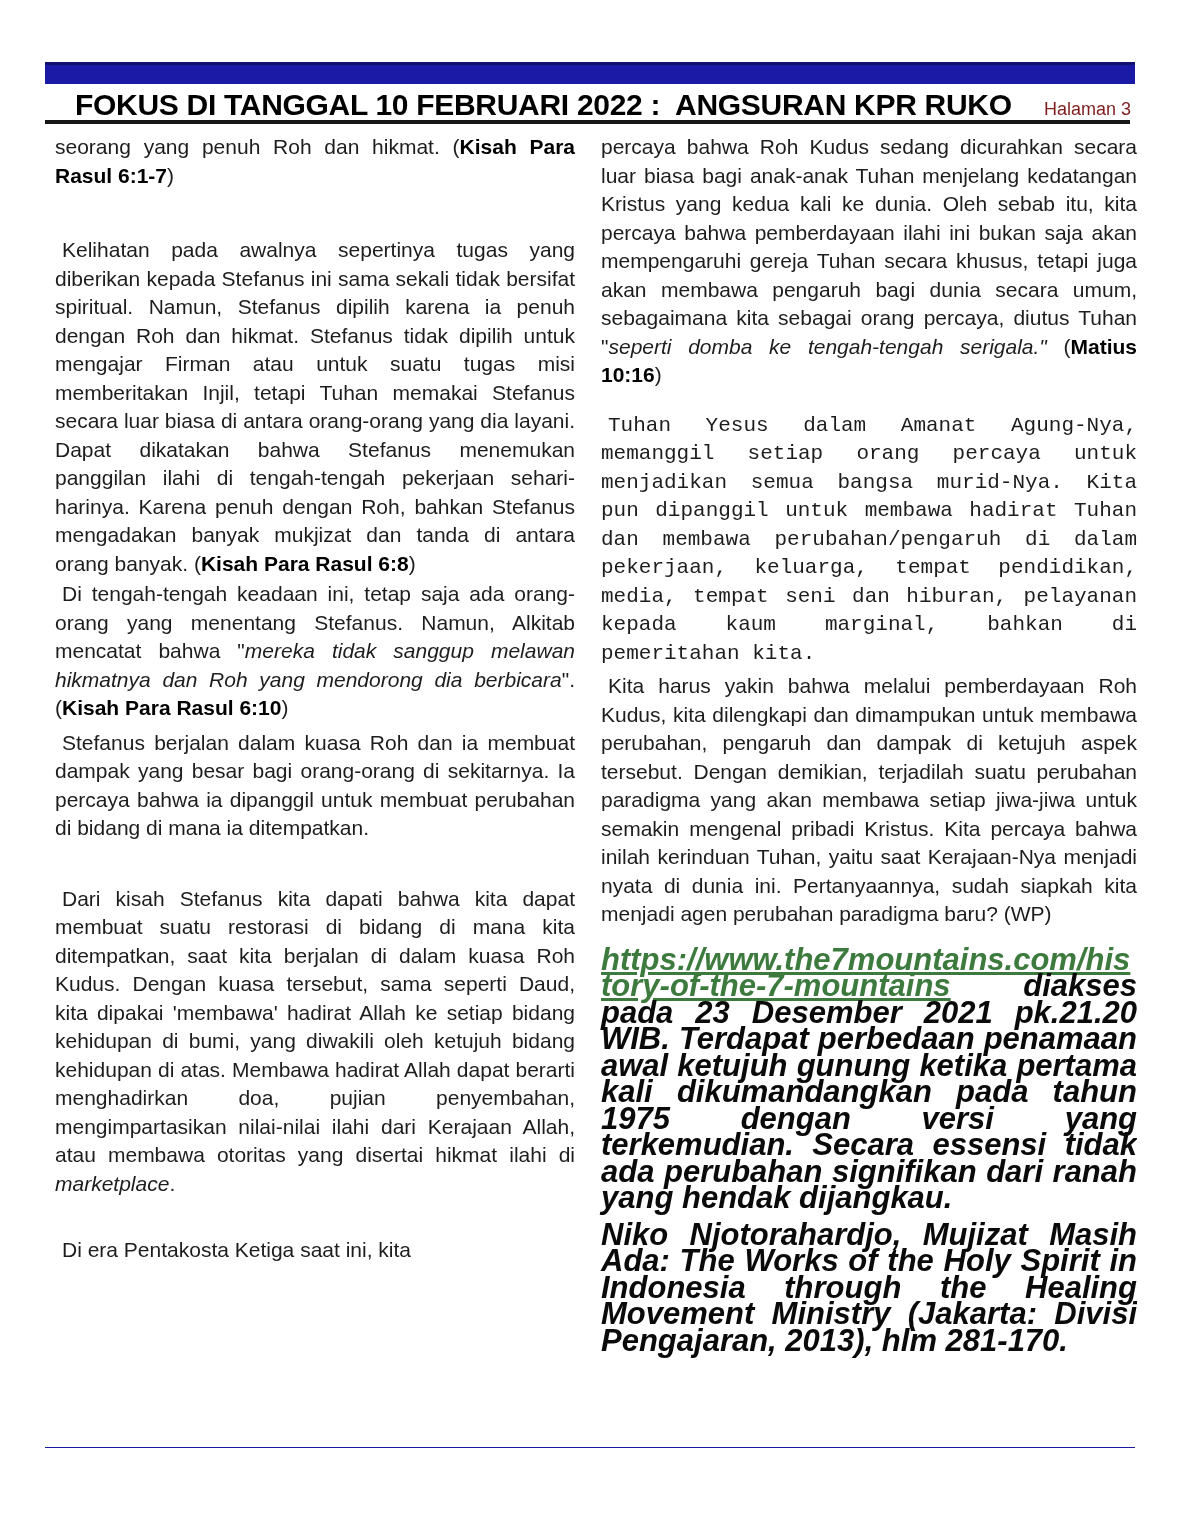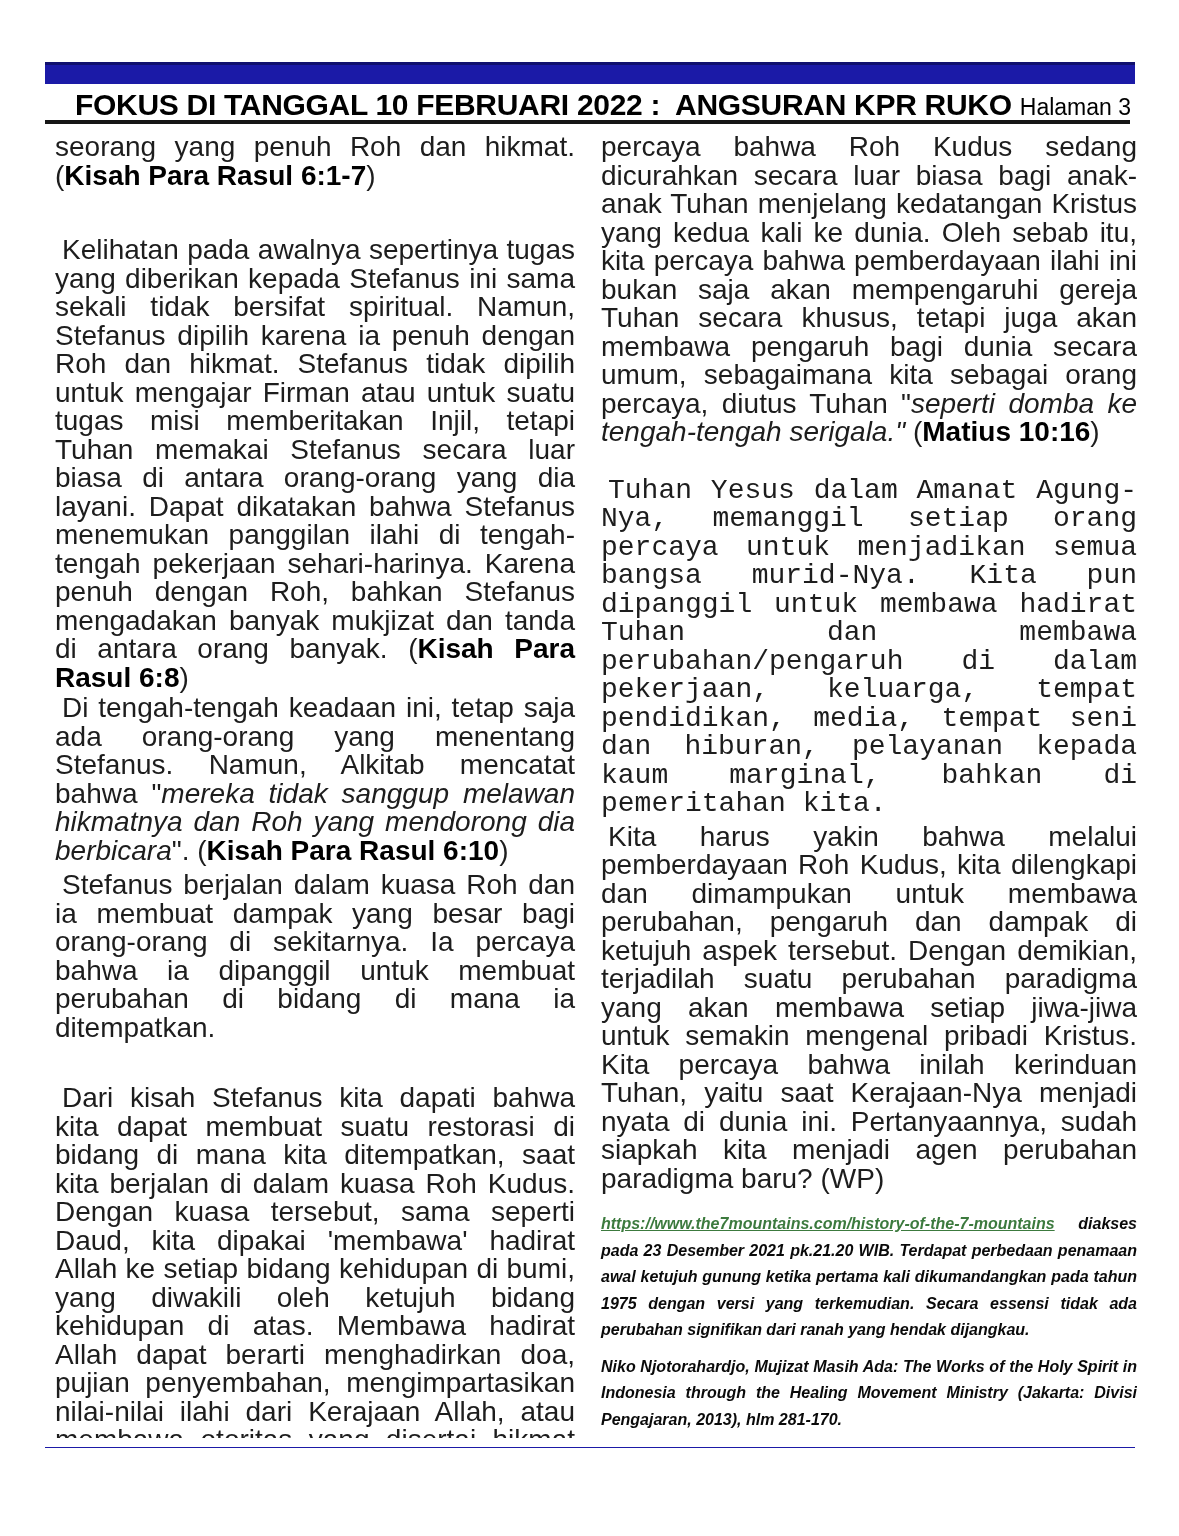--- a/index.html
+++ b/index.html
@@ -16,47 +16,47 @@
     background:#1b1aa7;border-top:3px solid #10106e;box-sizing:border-box;
   }
   .header-row{
     position:absolute;left:75px;top:88px;width:1056px;
     display:flex;justify-content:space-between;align-items:baseline;
   }
   .header-title{
     font-size:30px;font-weight:bold;color:#000;
     letter-spacing:-0.3px;white-space:pre;
   }
-  .page-number{font-size:23px;color:#000000;font-weight:normal;}
+  .page-number{font-size:18px;color:#7f1d1d;font-weight:normal;}
   .header-rule{
     position:absolute;left:45px;top:120px;width:1085px;height:4px;background:#161616;
   }
   .columns{
     position:absolute;left:55px;top:133px;width:1082px;height:1305px;
     display:flex;gap:26px;overflow:hidden;
   }
   .col-left{flex:0 0 520px;width:520px;}
   .col-right{flex:0 0 536px;width:536px;}
-  p{margin:0;font-size:28px;line-height:28.5px;text-align:justify;color:#1d1d1d;}
+  p{margin:0;font-size:21px;line-height:28.5px;text-align:justify;color:#1d1d1d;}
   p.ind{text-indent:7px;}
   .ref{font-weight:bold;color:#000;}
   .quote{font-style:italic;}
   .ital{font-style:italic;}
   
   .lp1{margin-bottom:46px;}
   .lp2{margin-bottom:2px;}
   .lp3{margin-bottom:6px;}
   .lp4{margin-bottom:42px;}
   .lp5{margin-bottom:38px;margin-top:7px;}
   
-  .rp1{margin-bottom:30px;}
+  .rp1{margin-bottom:22px;}
   .rp2{margin-bottom:4px;font-family:Liberation Mono, monospace;}
   .rp3{margin-bottom:18px;}
   .footnote{
-    font-size:16px;line-height:26.5px;
+    font-size:31px;line-height:26.5px;
     font-weight:bold;font-style:italic;color:#0a0a0a;
   }
   .fn1{margin-bottom:10px;}
   .link{
     color:#3c7a3e;text-decoration:underline;cursor:pointer;
     font-weight:bold;font-style:italic;word-break:break-all;
   }
   .bottom-bar{
     position:absolute;left:45px;top:1447px;width:1090px;height:16px;background:#1b1aa7;
   }

